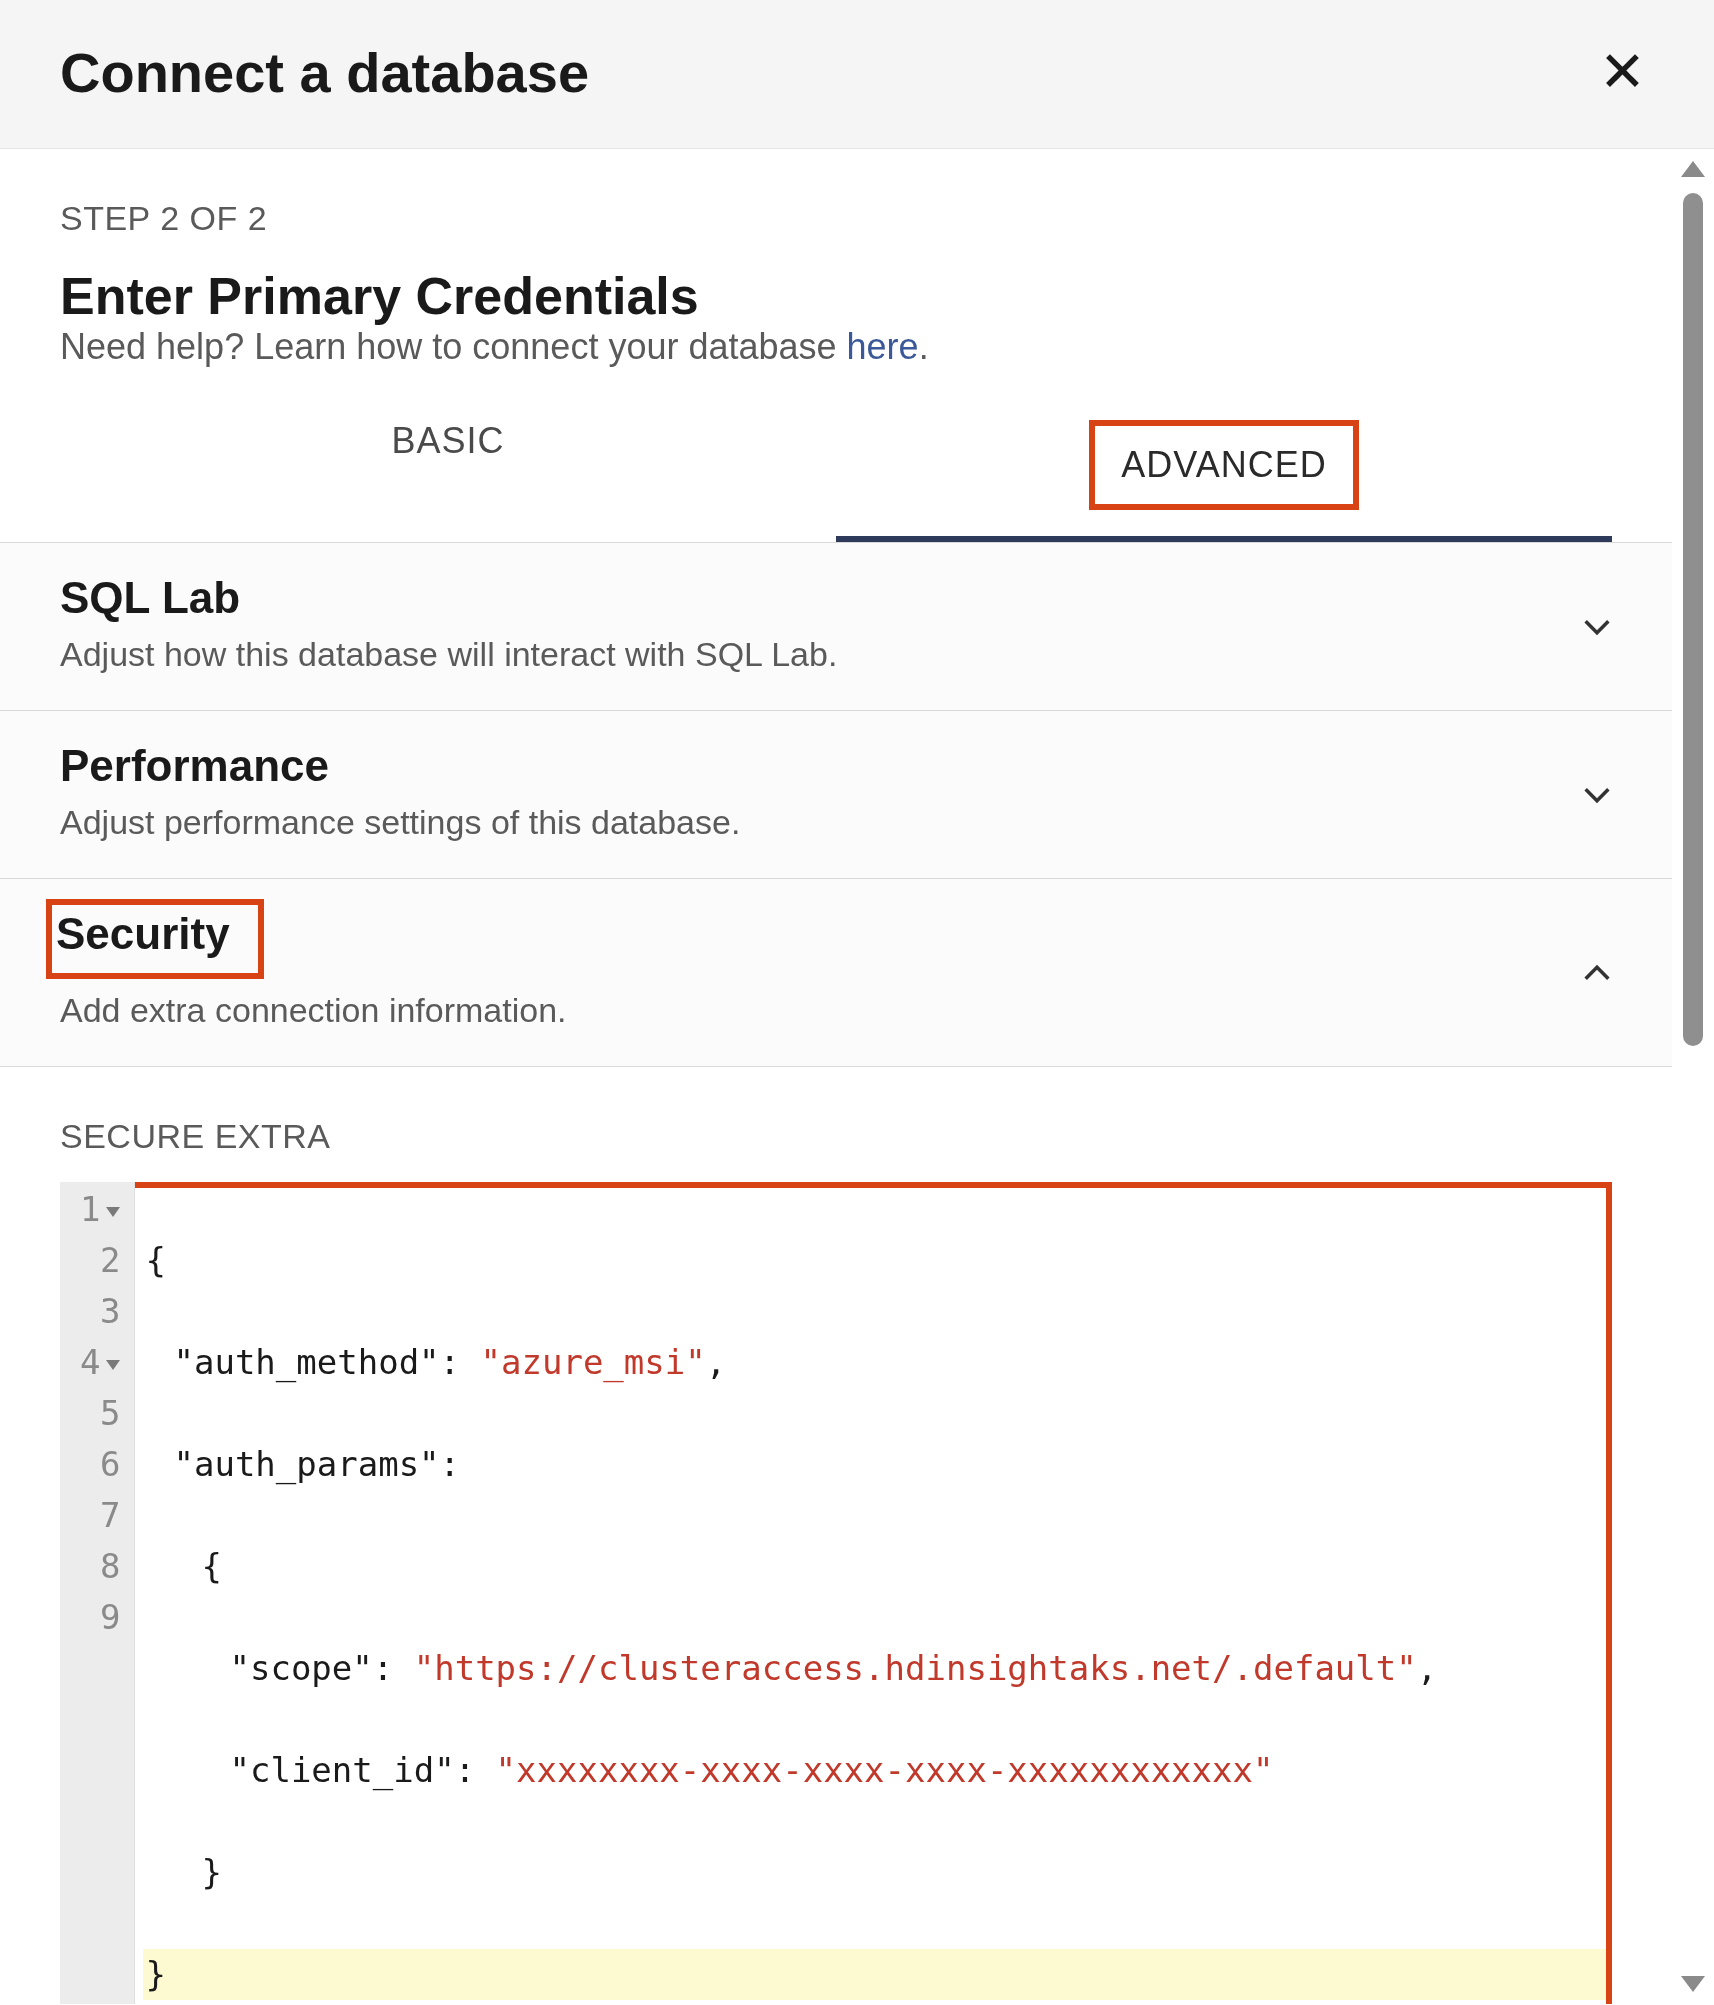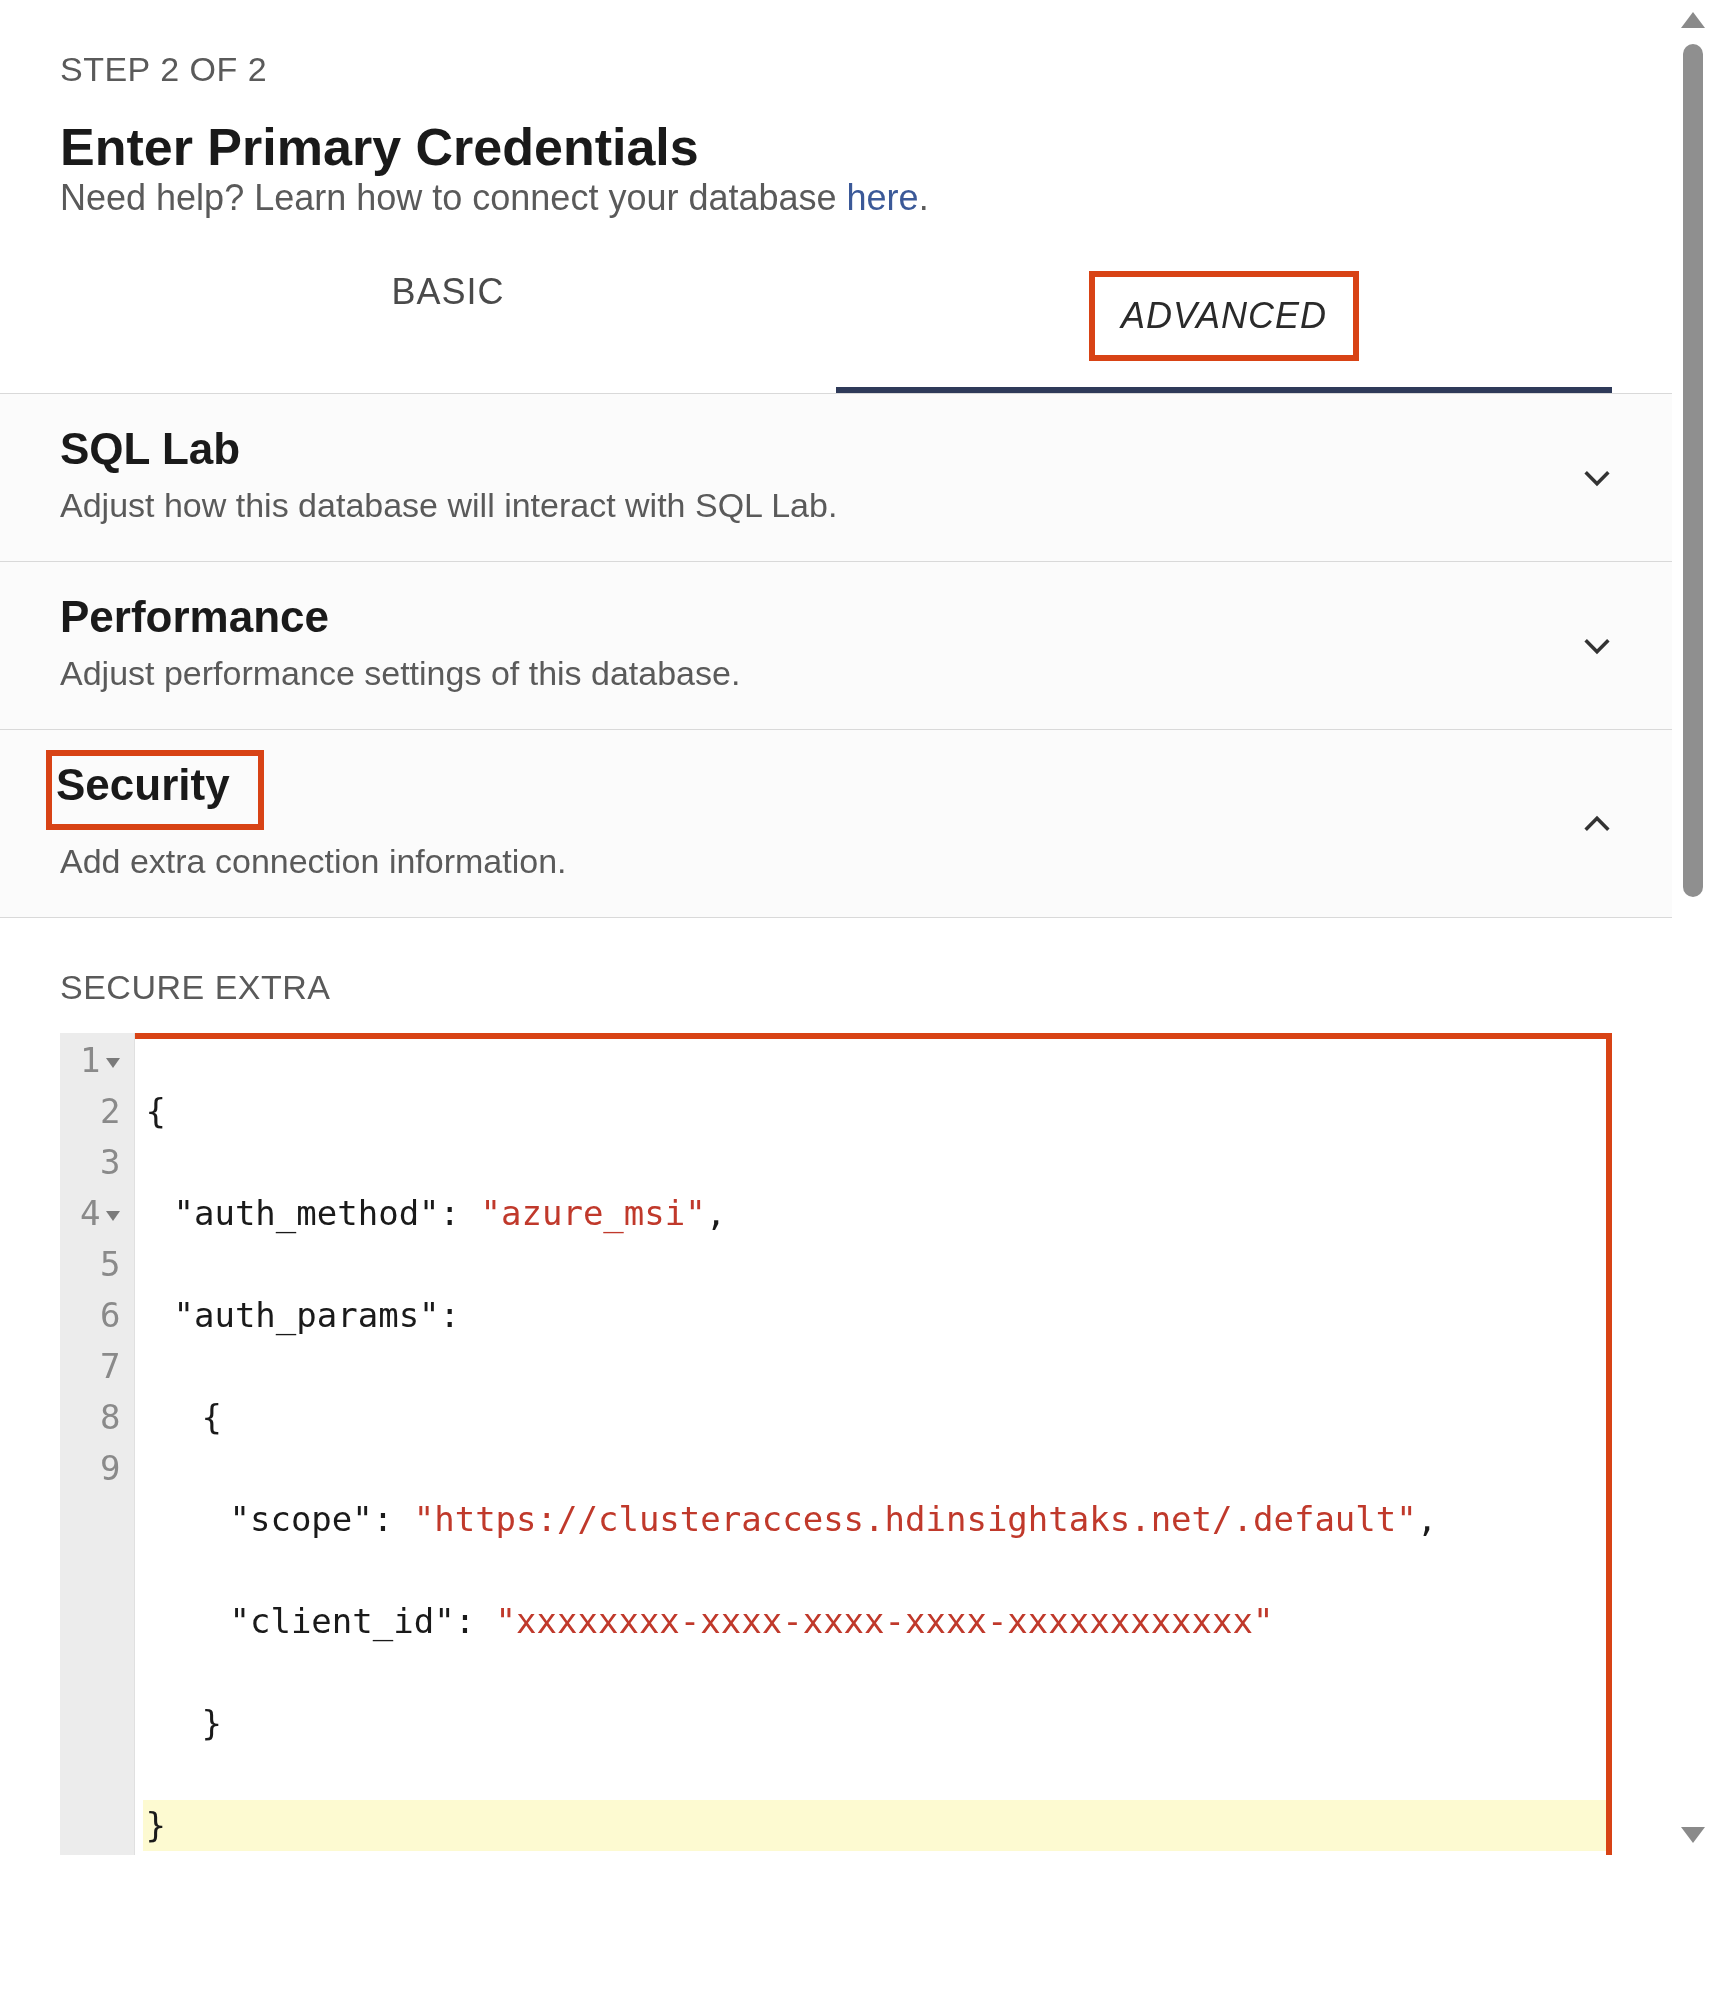--- a/index.html
+++ b/index.html
@@ -87,21 +87,20 @@
     content: "";
     position: absolute;
     left: 0; right: 0; bottom: 0;
     height: 6px;
     background: #2e3a59;
   }
   .tab-highlight {
     display: inline-block;
     border: 6px solid #d84315;
     padding: 18px 26px;
-    font-style: italic;
   }
   .sections {
     margin: 0 -60px;
     margin-top: 0;
   }
   .section {
     border-top: 1px solid #d9d9d9;
     border-bottom: 1px solid #d9d9d9;
     background: #fbfbfb;
     padding: 30px 60px 36px 60px;
@@ -217,20 +216,24 @@
     border-radius: 10px;
     height: 46%;
     margin-top: 4px;
   }
 </style>
 </head>
 <body>
 
 <div class="modal">
 
+  <div class="header">
+    <div class="header-title">Connect a database</div>
+    <div class="close-btn">✕</div>
+  </div>
 
   <div class="scroll-area">
     <div class="content">
 
       <div class="step-label">STEP 2 OF 2</div>
       <div class="step-title">Enter Primary Credentials</div>
       <div class="help-text">
         <span>Need help? Learn how to connect your database </span><span class="help-link">here</span><span>.</span>
       </div>
 

